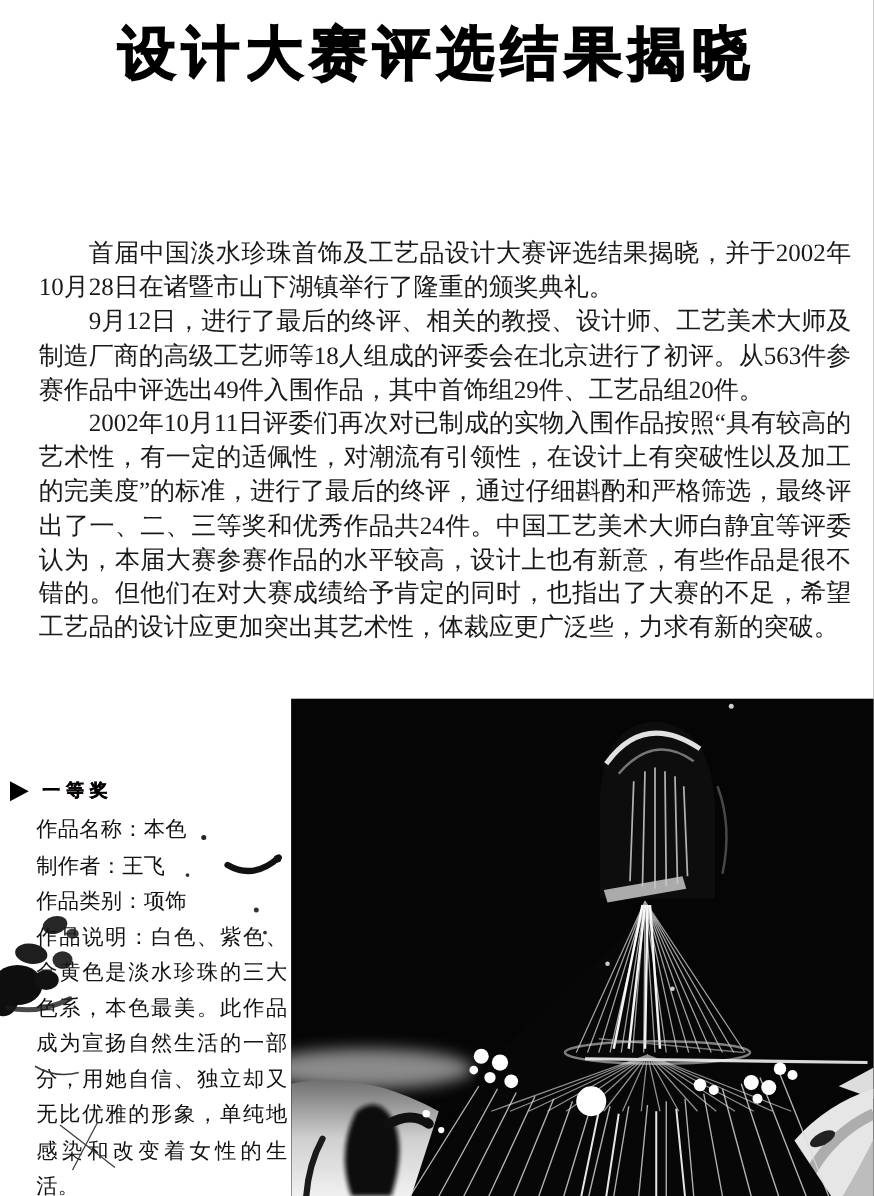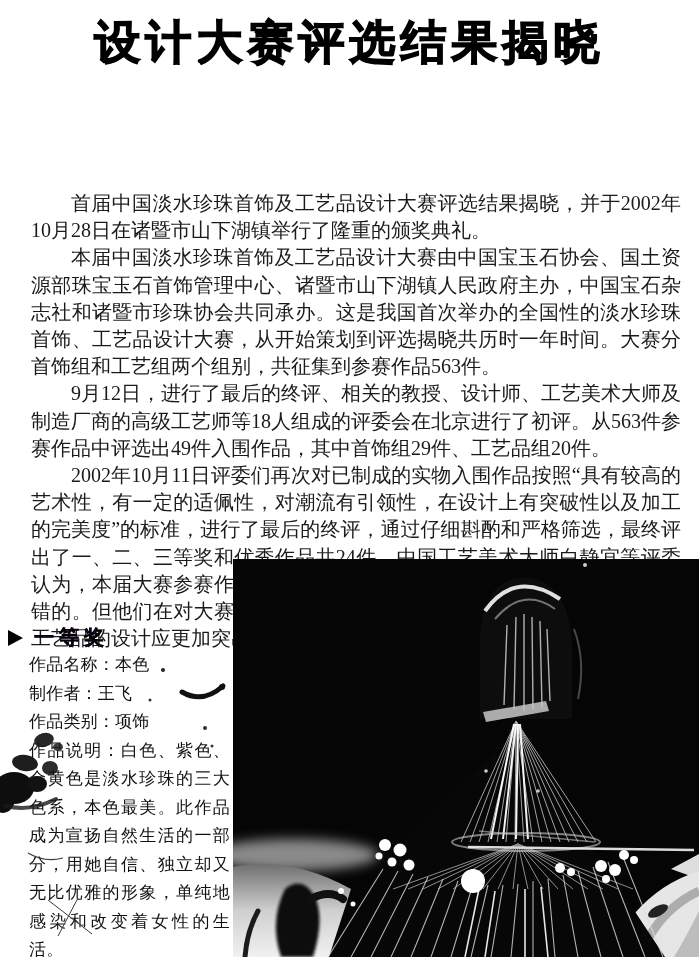--- a/index.html
+++ b/index.html
@@ -43,22 +43,22 @@
     position:absolute;top:624px;left:8px;
     display:flex;align-items:center;gap:11px;
   }
   .tri{
     width:0;height:0;
     border-left:15px solid #000;
     border-top:8px solid transparent;
     border-bottom:8px solid transparent;
   }
   .award-title{
-    font-size:20px;font-weight:bold;letter-spacing:5px;
-    color:#4c1d95;-webkit-text-stroke:0.5px #000;
+    font-size:14px;font-weight:bold;letter-spacing:5px;
+    color:#b91c1c;-webkit-text-stroke:0.5px #000;
     font-family:"Liberation Serif", serif;
   }
   .award-fields{
     position:absolute;top:650px;left:29px;width:201px;
     font-size:17px;line-height:28.5px;
     letter-spacing:0.2px;
     color:#121212;
     text-align:justify;
     font-family:"DejaVu Serif", serif;
   }
@@ -79,21 +79,20 @@
 <body>
 
 <div class="page">
 
   <h1 class="title">
     <span class="line line2">设计大赛评选结果揭晓</span>
   </h1>
 
   <div class="body-text">
     <p>首届中国淡水珍珠首饰及工艺品设计大赛评选结果揭晓，并于2002年10月28日在诸暨市山下湖镇举行了隆重的颁奖典礼。</p>
-    <p>本届中国淡水珍珠首饰及工艺品设计大赛由中国宝玉石协会、国土资源部珠宝玉石首饰管理中心、诸暨市山下湖镇人民政府主办，中国宝石杂志社和诸暨市珍珠协会共同承办。这是我国首次举办的全国性的淡水珍珠首饰、工艺品设计大赛，从开始策划到评选揭晓共历时一年时间。大赛分首饰组和工艺组两个组别，共征集到参赛作品563件。</p>
     <p>9月12日，进行了最后的终评、相关的教授、设计师、工艺美术大师及制造厂商的高级工艺师等18人组成的评委会在北京进行了初评。从563件参赛作品中评选出49件入围作品，其中首饰组29件、工艺品组20件。</p>
     <p>2002年10月11日评委们再次对已制成的实物入围作品按照“具有较高的艺术性，有一定的适佩性，对潮流有引领性，在设计上有突破性以及加工的完美度”的标准，进行了最后的终评，通过仔细斟酌和严格筛选，最终评出了一、二、三等奖和优秀作品共24件。中国工艺美术大师白静宜等评委认为，本届大赛参赛作品的水平较高，设计上也有新意，有些作品是很不错的。但他们在对大赛成绩给予肯定的同时，也指出了大赛的不足，希望工艺品的设计应更加突出其艺术性，体裁应更广泛些，力求有新的突破。</p>
   </div>
 
   <div class="award-head">
     <span class="tri"></span>
     <span class="award-title">一等奖</span>
   </div>
 
   <div class="award-fields">

